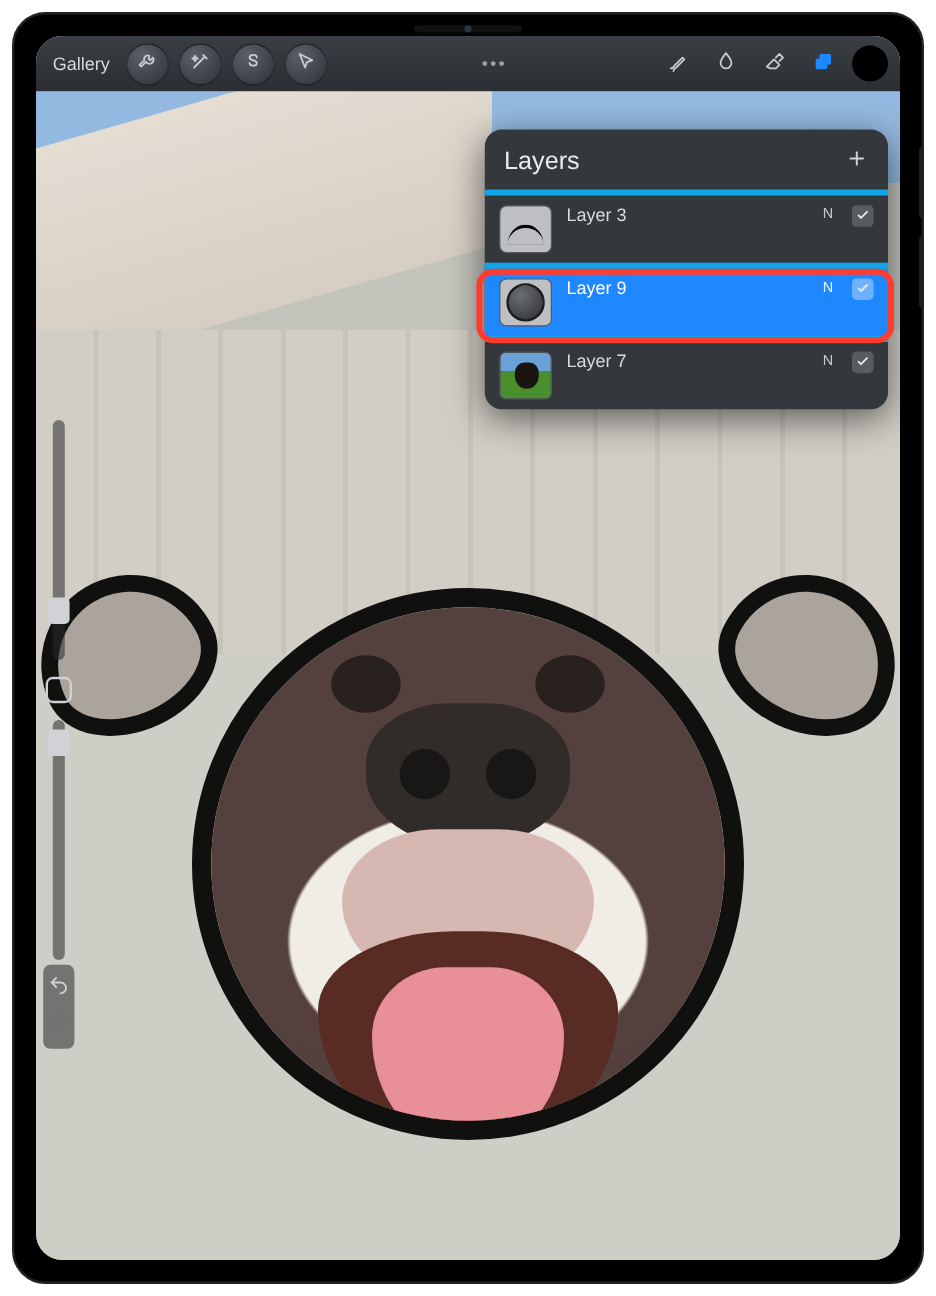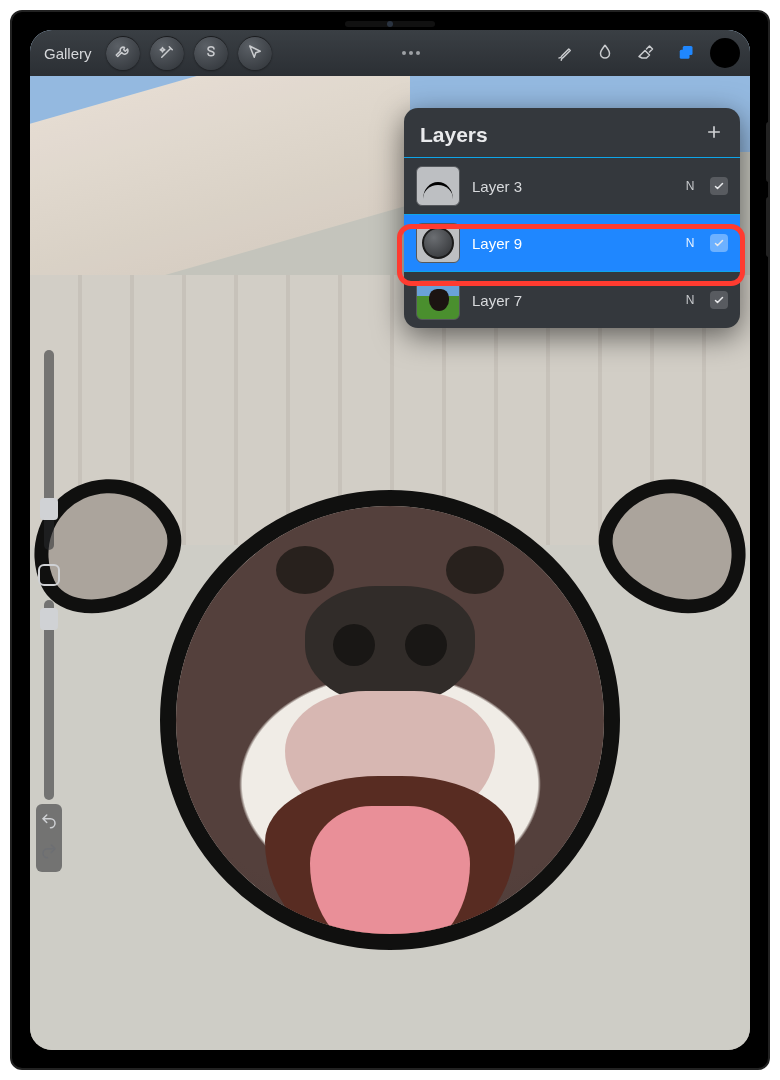--- a/index.html
+++ b/index.html
@@ -5,21 +5,21 @@
 * { margin:0; padding:0; box-sizing:border-box; font-family:-apple-system,BlinkMacSystemFont,"Helvetica Neue",sans-serif; }
 
 body {
   width:780px; height:1080px; background:#fff;
   display:flex; align-items:center; justify-content:center;
 }
 
 
 .ipad-frame {
   width:760px; height:1060px; background:#000;
-  border-radius:12px; position:relative; overflow:hidden;
+  border-radius:28px; position:relative; overflow:hidden;
   border:2px solid #222;
 }
 .ipad-screen {
   position:absolute; top:18px; left:18px; right:18px; bottom:18px;
   border-radius:22px; overflow:hidden; background:#c8c8c0;
 }
 .camera { position:absolute; top:9px; left:50%; transform:translateX(-50%);
   width:90px; height:6px; border-radius:3px; background:#111;
 }
 .camera::after { content:""; position:absolute; left:50%; top:50%;
@@ -126,24 +126,24 @@
 .layers-panel {
   position:absolute; top:78px; right:10px; width:336px;
   background:#34383d; border-radius:14px; box-shadow:0 8px 30px rgba(0,0,0,.55);
   color:#d8dadd; overflow:visible;
 }
 .layers-panel::before {
   content:""; position:absolute; top:-10px; right:56px;
   border:10px solid transparent; border-bottom-color:#34383d;
 }
 .lp-header { display:flex; align-items:center; justify-content:space-between;
-  padding:14px 16px 10px; font-size:21px; font-weight:700; color:#e9eaec; }
+  padding:14px 16px 10px; font-size:21px; font-weight:400; color:#e9eaec; }
 .lp-add svg { width:20px; height:20px; stroke:#cfd1d4; stroke-width:2; fill:none; }
-.lp-row { display:flex; align-items:center; gap:12px; padding:8px 12px;
-  border-top:1px solid #0ea5e9; font-size:15px; position:relative; }
+.lp-row { display:flex; gap:12px; padding:8px 12px;
+  border-top:5px solid #0ea5e9; font-size:15px; position:relative; }
 .lp-row.selected { background:#1f87ff; color:#fff; }
 .lp-thumb { width:44px; height:40px; border-radius:6px; background:#111;
   border:1px solid #55585c; flex-shrink:0; overflow:hidden; display:flex;
   align-items:center; justify-content:center; }
 .lp-thumb.l3 { background:#bdbfc2; }
 .lp-thumb.l3::after { content:""; width:30px; height:14px;
   border-top:3px solid #000; border-radius:50% 50% 0 0 / 100% 100% 0 0;
   transform:translateY(4px); }
 .lp-thumb.l2 { background:#bdbfc2; }
 .lp-thumb.l2::after { content:""; width:28px; height:28px; border-radius:50%;

